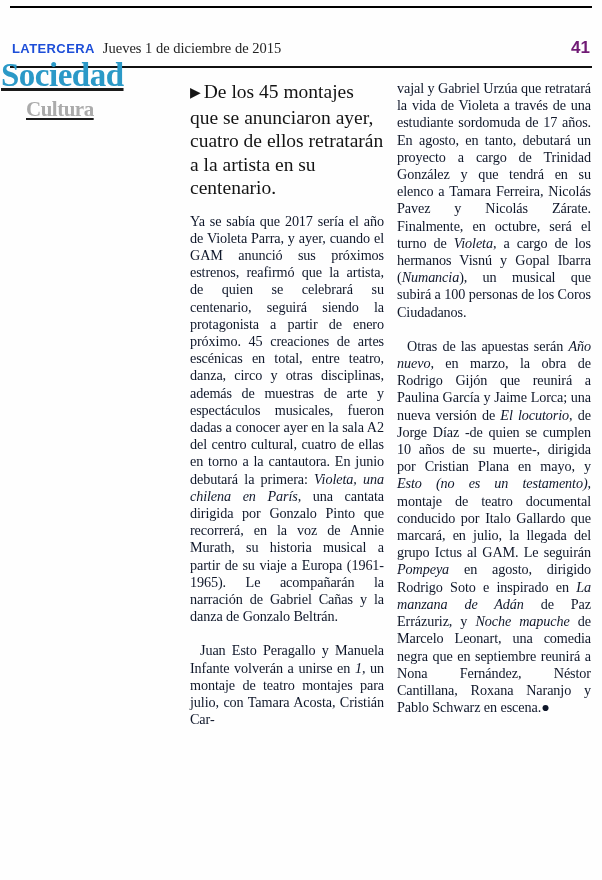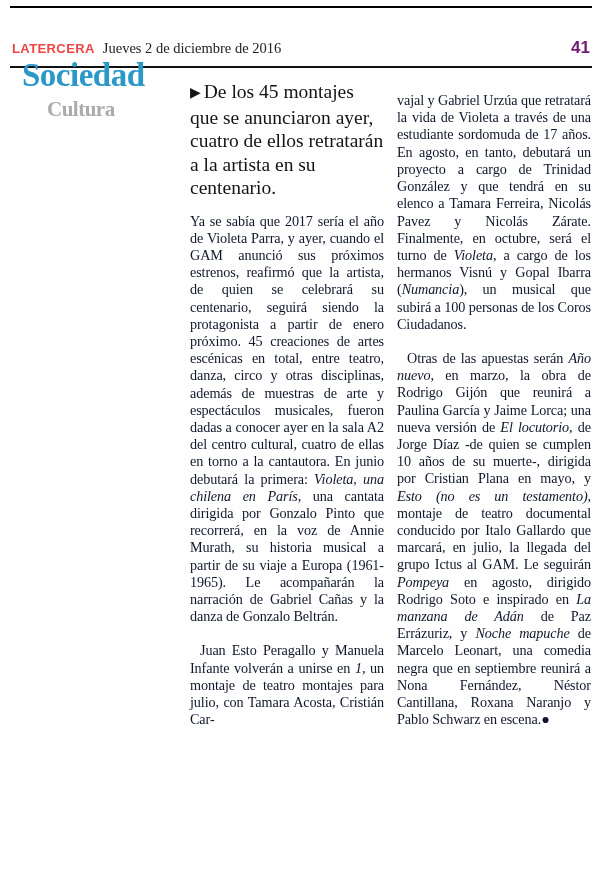--- a/index.html
+++ b/index.html
@@ -11,46 +11,46 @@
 
   
   .masthead {
     position:absolute; left:10px; right:10px; top:6px;
     border-top:2px solid #000; border-bottom:2px solid #101010;
     padding:7px 2px 8px 2px;
     display:flex; align-items:baseline;
   }
   .brand {
     font-family:"Liberation Sans", sans-serif; font-weight:bold;
-    font-size:13px; letter-spacing:0.4px; color:#ef4444;margin-top:26px;
+    font-size:13px; letter-spacing:0.4px; color:#1d4ed8;margin-top:26px;
   }
   .issue-date { font-size:14.5px; color:#222; margin-left:8px; }
   .page-number {
     margin-left:auto; font-family:"Liberation Sans", sans-serif;
     font-weight:bold; font-size:17px; color:#701a75;
   }
 
   
-  .section-labels { position:absolute; left:22px; top:56px; width:170px; }
+  .section-labels { position:absolute; left:1px; top:56px; width:170px;text-decoration:underline; }
   .section-primary {
     font-size:33px; font-weight:bold; line-height:1.18; letter-spacing:-0.5px;
   }
   .section-secondary {
     font-size:21px; font-weight:bold; line-height:1.18; letter-spacing:-0.5px;
     margin-top:2px;
     margin-left:25px;
   }
 
   
   .article { position:absolute; left:190px; top:54px; width:401px; }
   .headline {
     font-size:36px; line-height:40px; font-weight:bold; color:#121212;
     letter-spacing:-0.8px; margin:0;
   }
-  .cols { display:flex; gap:13px; margin-top:26px;align-items:flex-end; }
+  .cols { display:flex; gap:13px; margin-top:26px; }
   .col { width:194px; }
 
   .lede {
     font-size:19.5px; line-height:23.5px; color:#141414; margin:0 0 13px 0;
   }
   .lede-marker { font-size:14px; margin-right:3px; position:relative; top:-1px; }
 
   .body-text p {
     font-size:14.2px; line-height:17.2px; letter-spacing:-0.1px;
     text-align:justify; hyphens:auto; -webkit-hyphens:auto;
@@ -59,21 +59,21 @@
   .body-text p.indent { text-indent:10px;margin-top:17px; }
   .body-text i { font-style:italic; }
 </style>
 </head>
 <body>
 
 <div class="page">
 
   <header class="masthead">
     <span class="brand">LATERCERA</span>
-    <span class="issue-date">Jueves 2 de diciembre de 2016</span>
+    <span class="issue-date">Jueves 1 de diciembre de 2015</span>
     <span class="page-number">41</span>
   </header>
 
   <div class="section-labels">
     <div class="section-primary" style="color: rgb(43, 153, 199);">Sociedad</div>
     <div class="section-secondary" style="color: rgb(171, 171, 171);">Cultura</div>
   </div>
 
   <article class="article">
 

